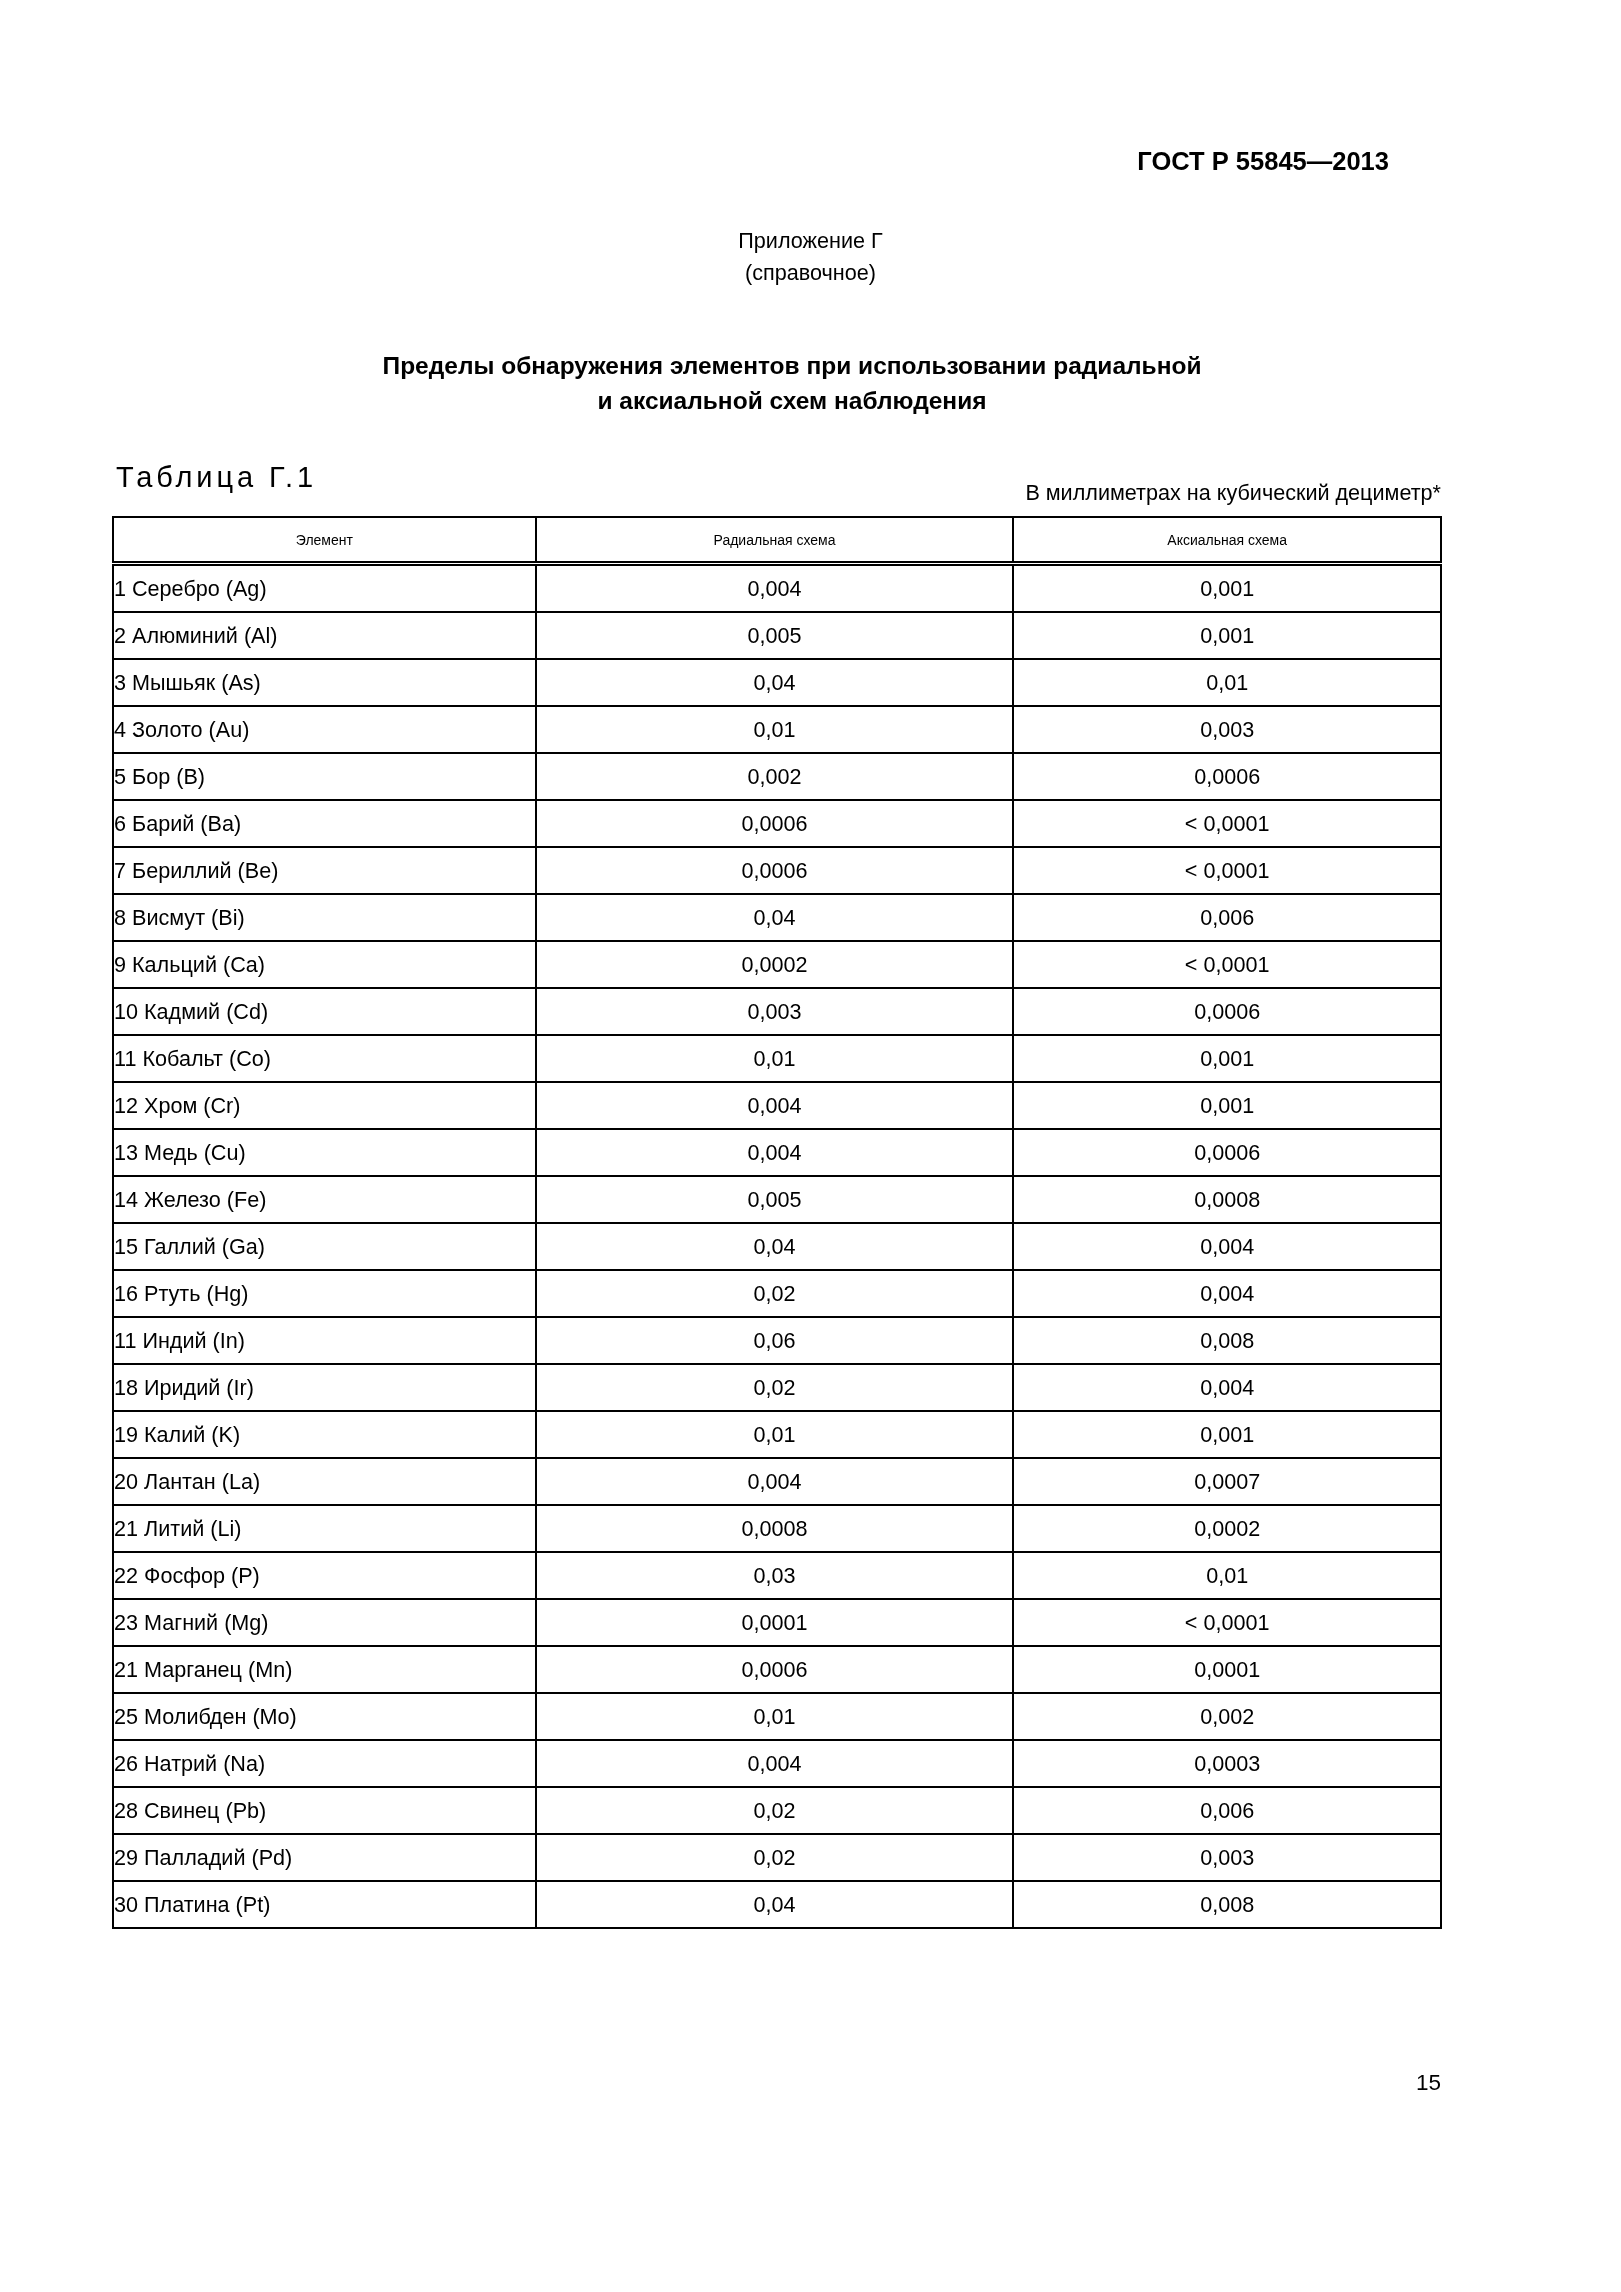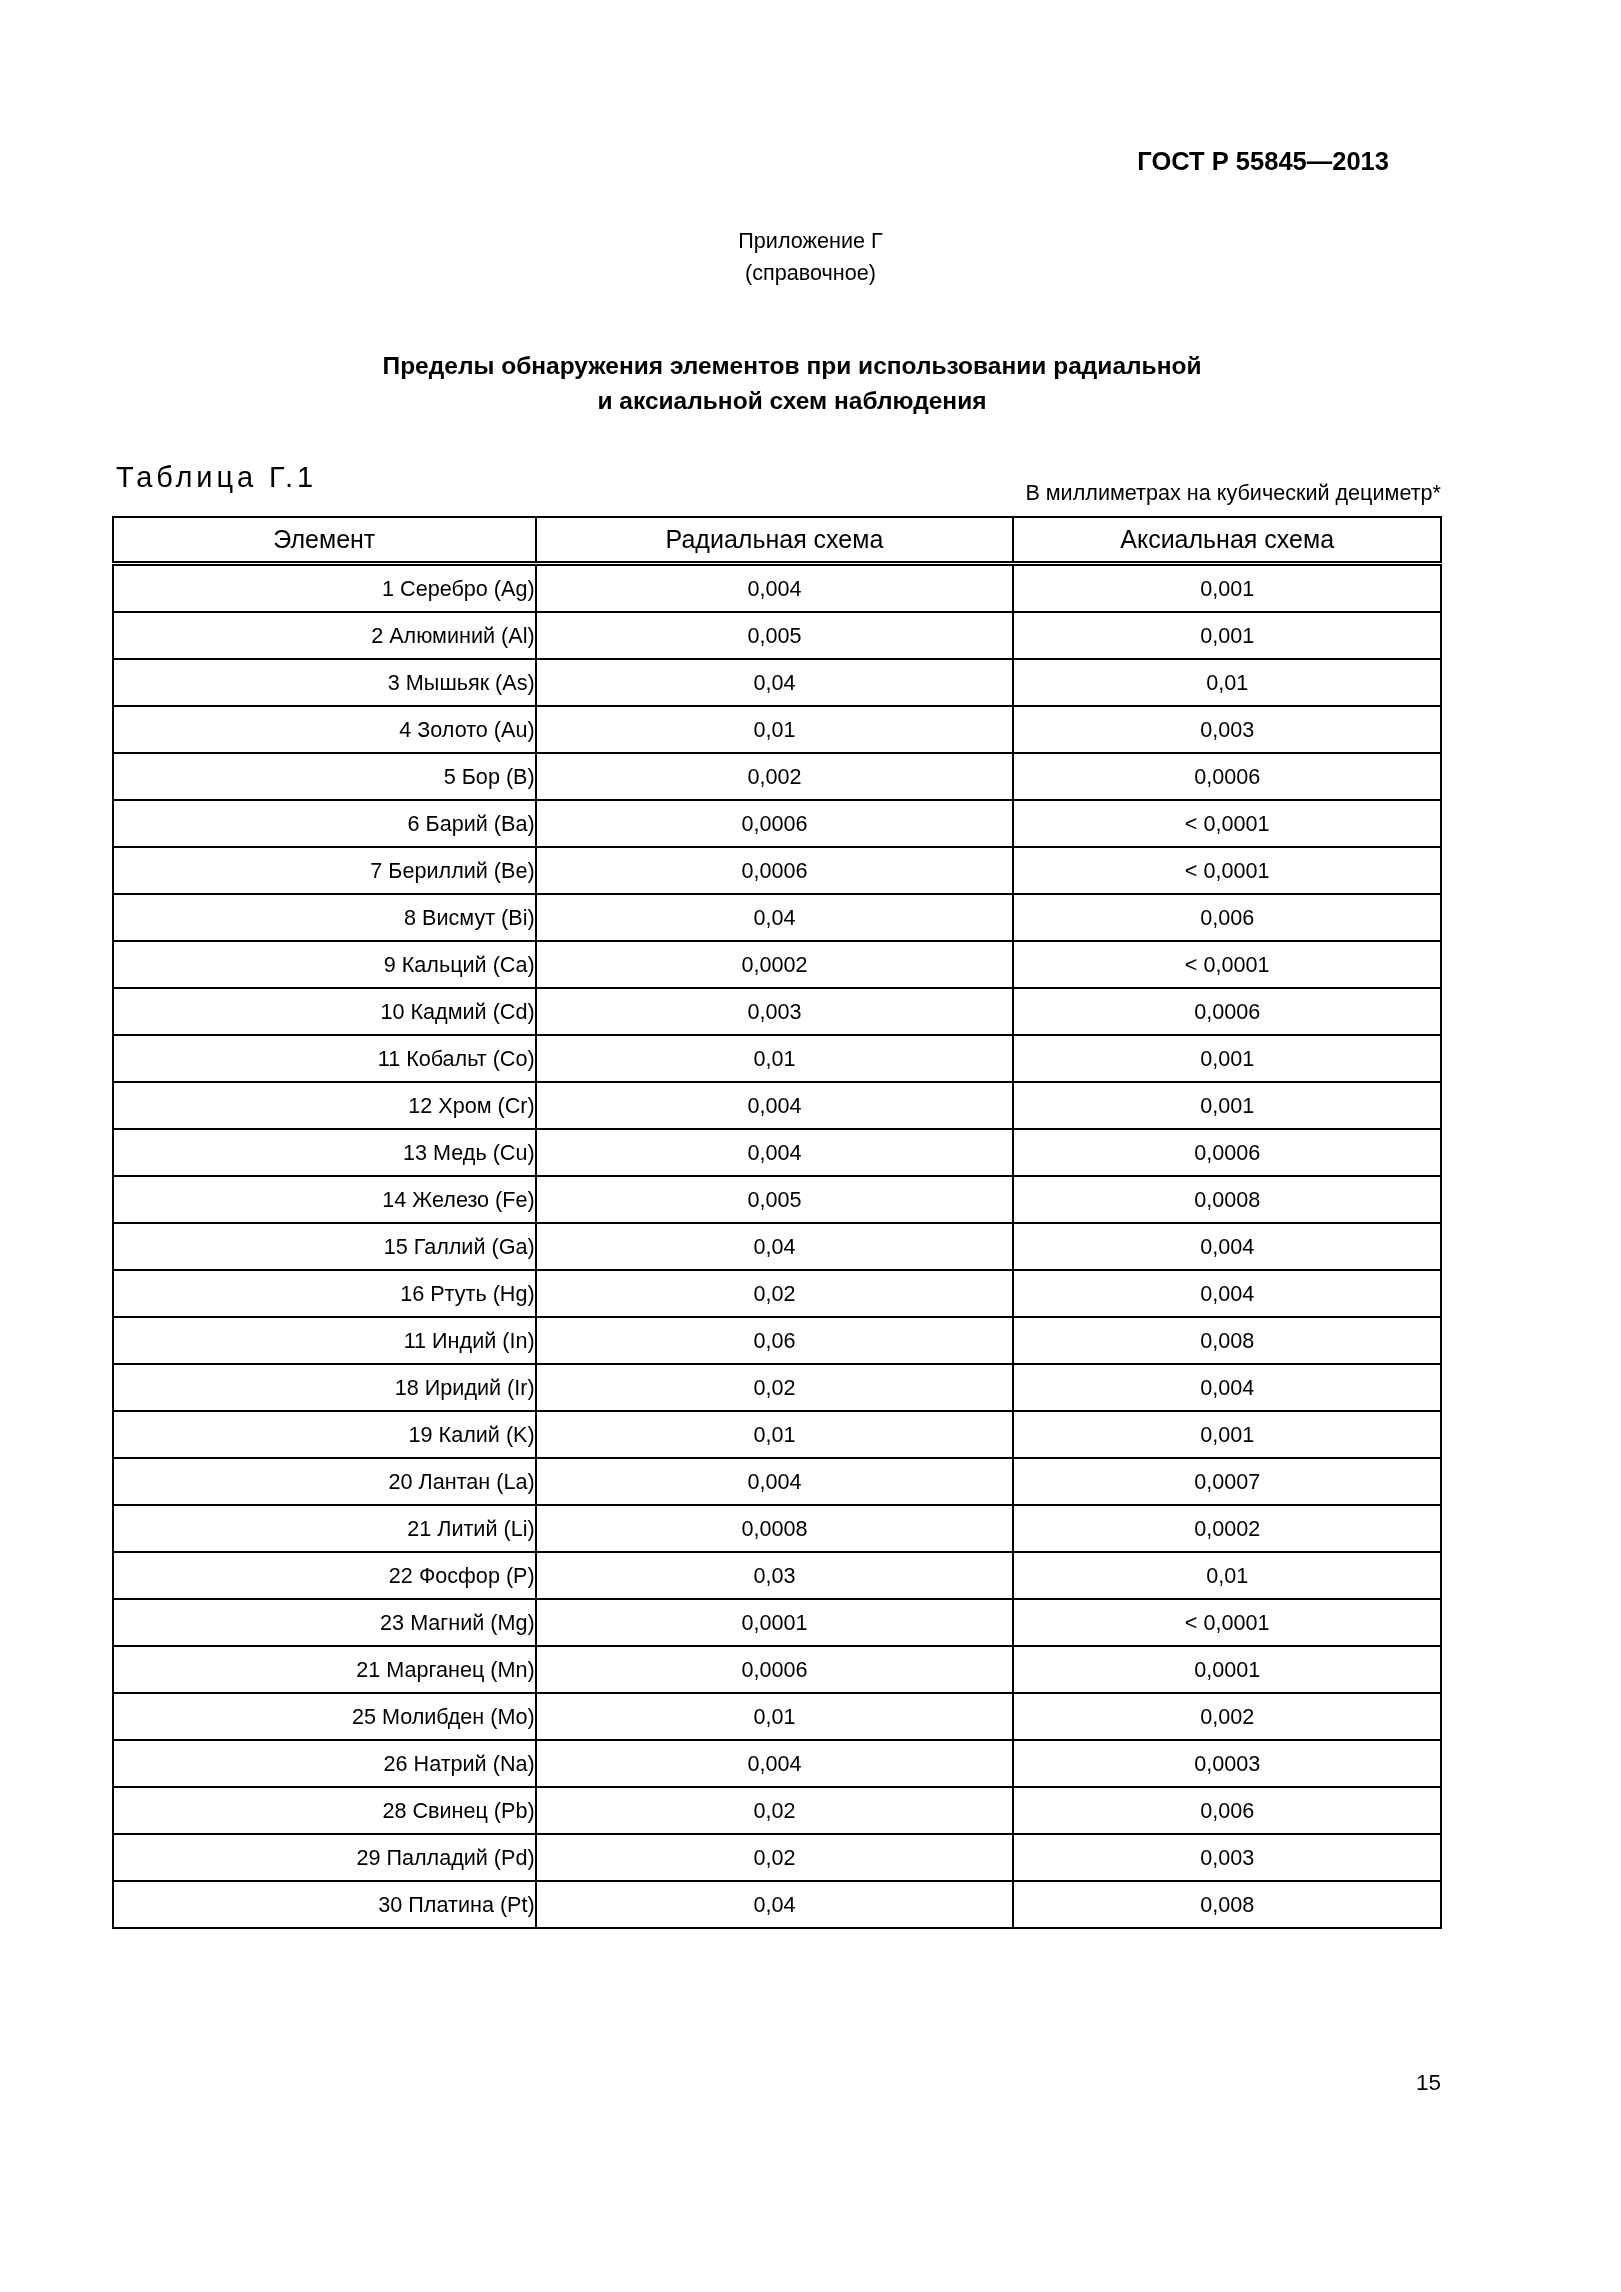--- a/index.html
+++ b/index.html
@@ -5,24 +5,24 @@
   html, body { margin:0; padding:0; background:#ffffff; }
   body { width:1621px; height:2293px; position:relative; font-family:"Liberation Sans", sans-serif; color:#000; }
   .abs { position:absolute; }
   #doc-code { left:1026px; width:363px; top:147px; text-align:right; font-weight:bold; font-size:25.5px; }
   #annex-title { left:0; width:1621px; top:225px; text-align:center; font-weight:normal; font-size:21.6px; line-height:32px; }
   #main-title { left:0; width:1584px; top:348px; text-align:center; font-weight:bold; font-size:24.5px; line-height:35px; }
   #table-label { left:116px; top:461px; font-size:29px; letter-spacing:3.9px; }
   #units { left:784px; width:657px; top:480px; text-align:right; font-size:21.6px; }
   table { position:absolute; left:112px; top:516px; width:1330px; border-collapse:collapse; font-size:21.6px; }
   th, td { border:2px solid #000; height:45px; padding:0; }
-  th { font-weight:normal; font-size:25px; height:43px; }
+  th { font-weight:normal; font-size:14px; height:43px; }
   thead tr { border-bottom:5.9px double #000; }
   thead th { border-bottom:5.9px double #000; }
-  td.el { text-align:right; padding-left:25px; }
+  td.el { text-align:left; padding-left:0; }
   td.num { text-align:center; }
   col.c1 { width:423px; }
   col.c2 { width:478px; }
   col.c3 { width:428px; }
   #page-num { left:1353px; width:88px; top:2070px; text-align:right; font-size:22.5px; }
 </style>
 </head>
 <body>
 
 <div id="doc-code" class="abs">ГОСТ Р 55845—2013</div>

